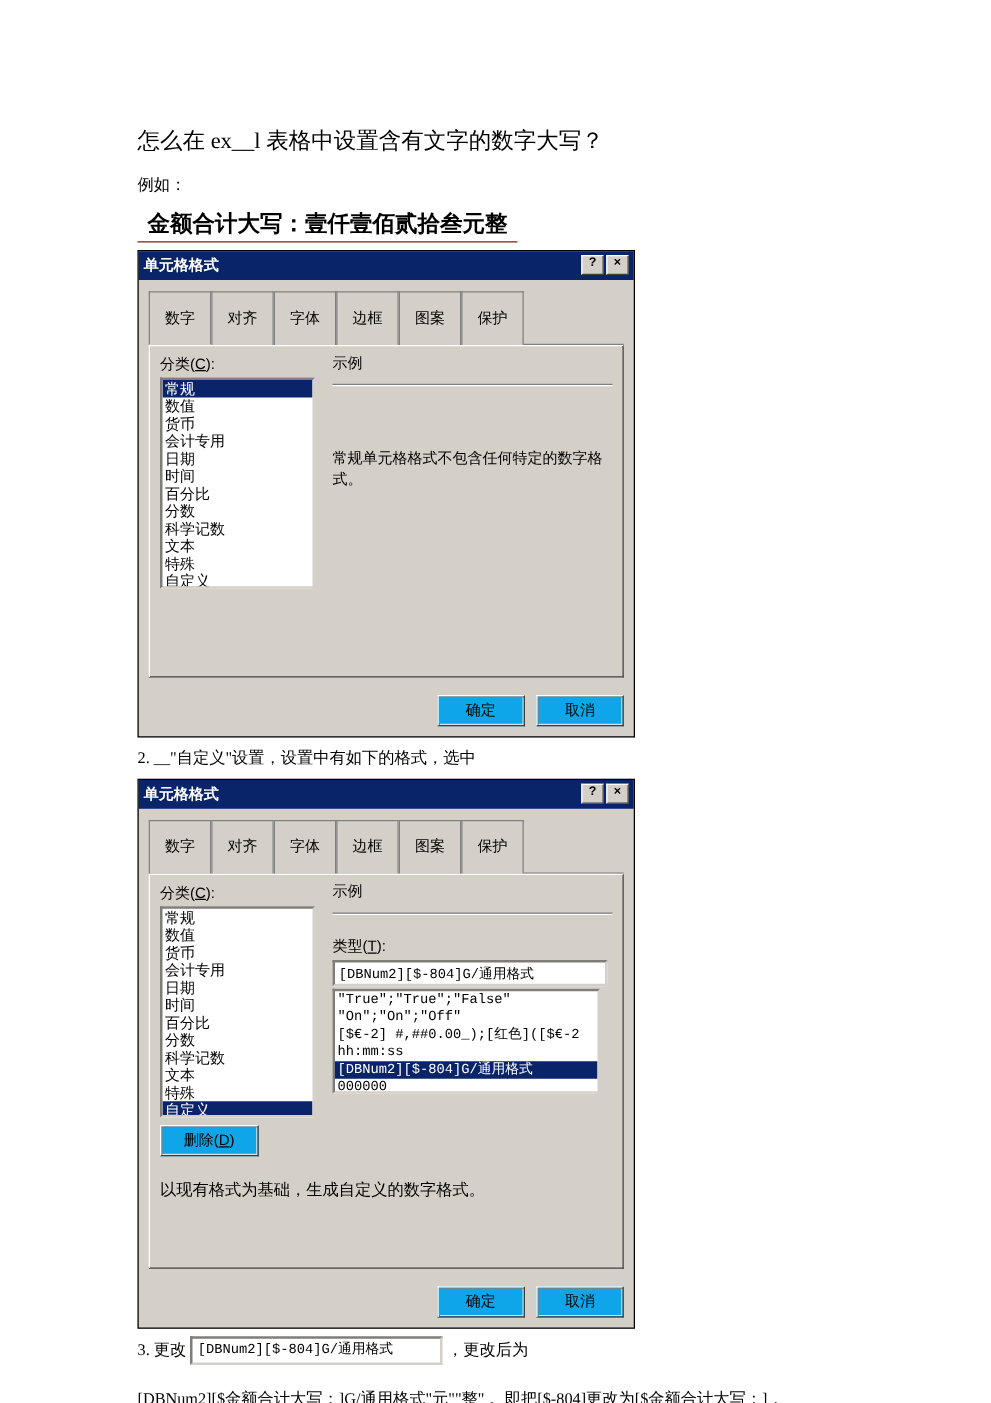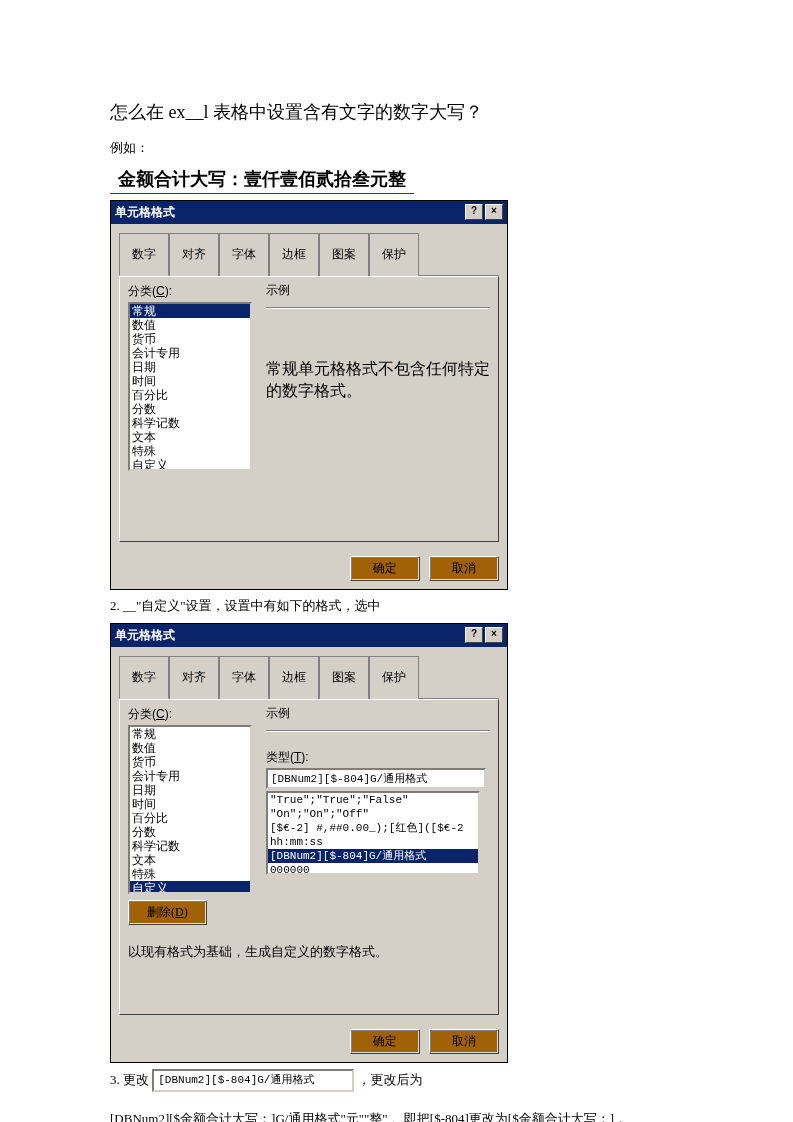--- a/index.html
+++ b/index.html
@@ -113,21 +113,21 @@
   color: #fff;
 }
 .fieldset-line {
   border-top: 1px solid #808080;
   box-shadow: 0 1px 0 #fff;
   margin-top: 7px;
 }
 .sample-label { position: relative; top: -1px; }
 .desc-text {
   margin-top: 50px;
-  font-size: 16px;
+  font-size: 12px;
   line-height: 1.4;
 }
 .type-input {
   width: 210px;
   background: #fff;
   border: 2px inset #d4d0c8;
   padding: 1px 3px;
   font-family: "Courier New", monospace;
   font-size: 11px;
   margin-bottom: 2px;
@@ -135,28 +135,28 @@
 .type-list {
   width: 210px;
   height: 80px;
   background: #fff;
   border: 2px inset #d4d0c8;
   overflow: hidden;
   font-family: "Courier New", monospace;
   font-size: 11px;
 }
 .btn {
-  background: #a16207;
+  background: #0ea5e9;
   border: 1px solid #fff;
   border-right-color: #404040;
   border-bottom-color: #404040;
   box-shadow: 1px 1px 0 #808080 inset, -1px -1px 0 #dfdfdf inset;
   padding: 3px 18px;
   font-size: 12px;
-  font-family: Liberation Serif, serif;
+  font-family: Liberation Sans, sans-serif;
 }
 .btn-row {
   text-align: right;
   padding: 6px 8px 8px 0;
 }
 .btn-row .btn { margin-left: 6px; min-width: 70px; }
 .delete-btn-wrap { margin-top: 6px; }
 .footer-desc {
   margin-top: 18px;
   font-size: 13px;

